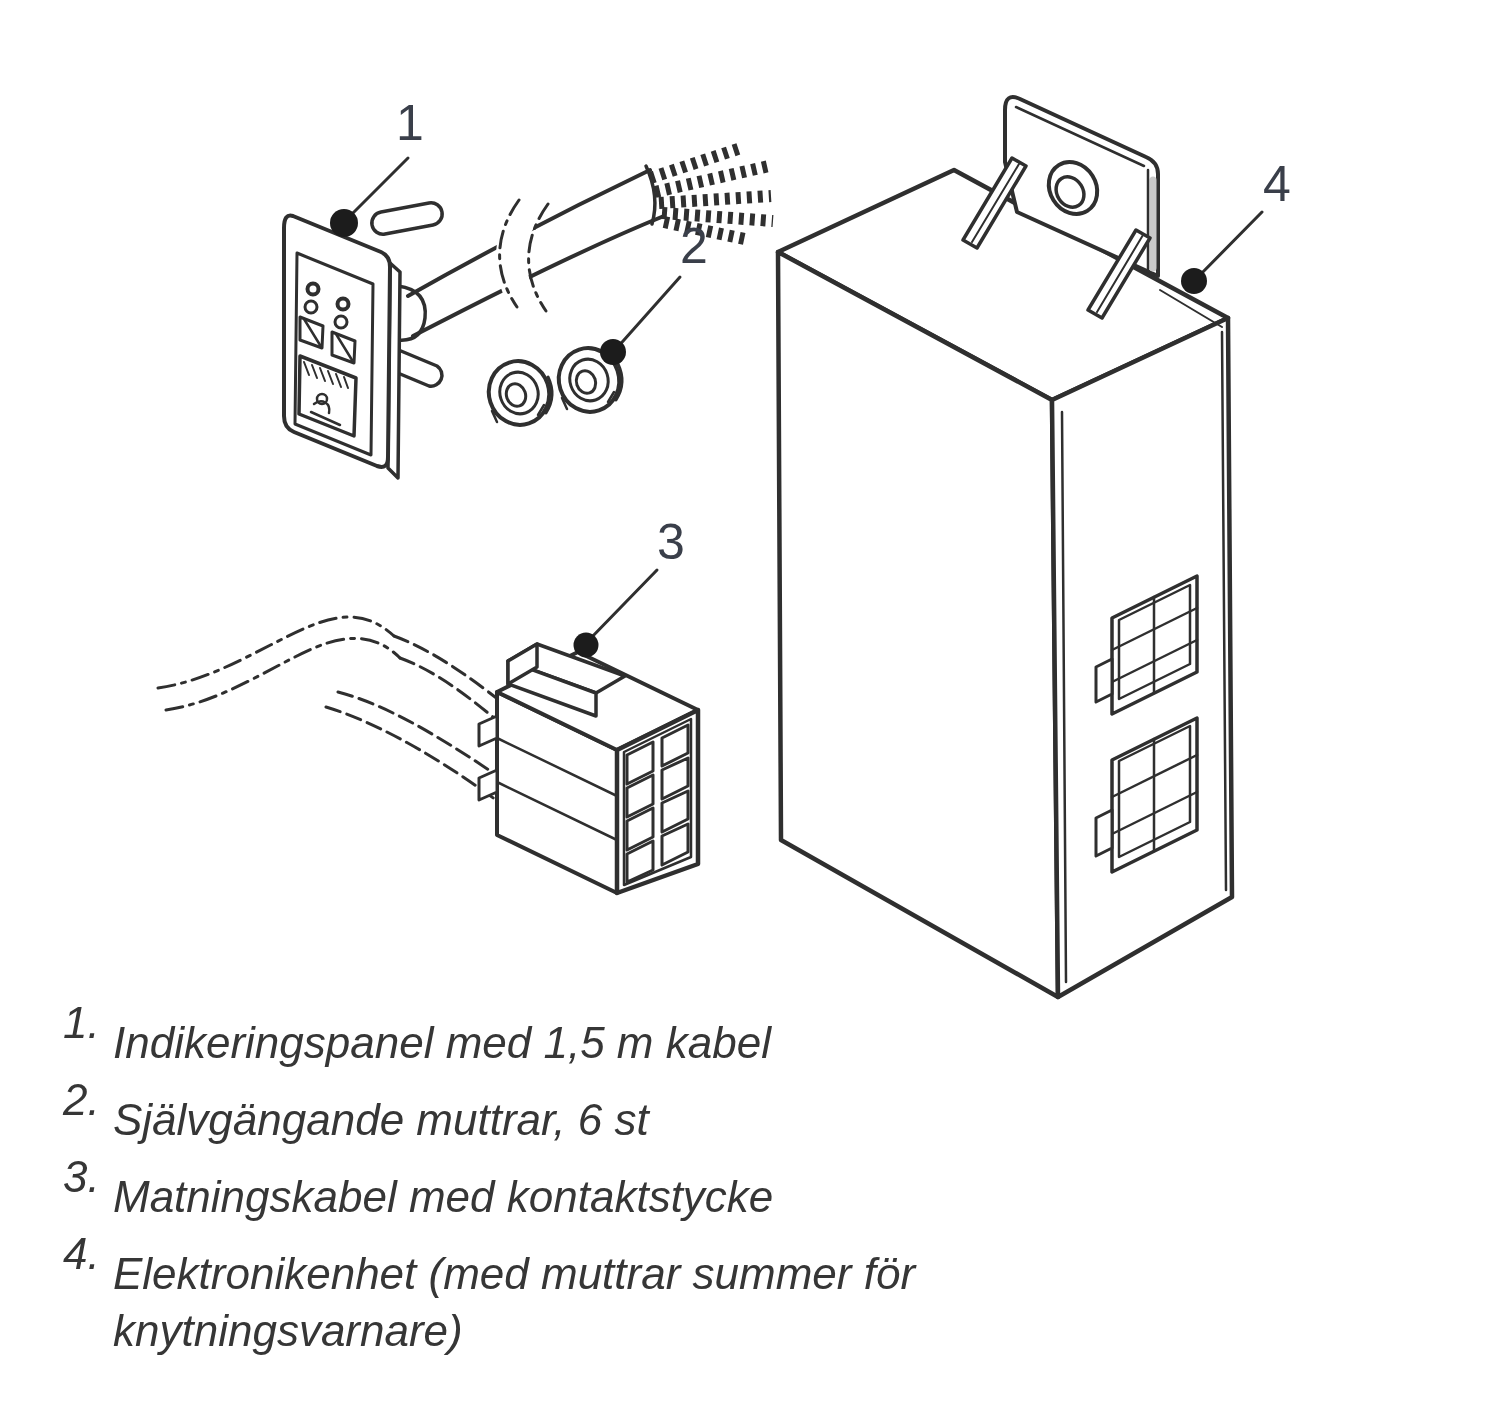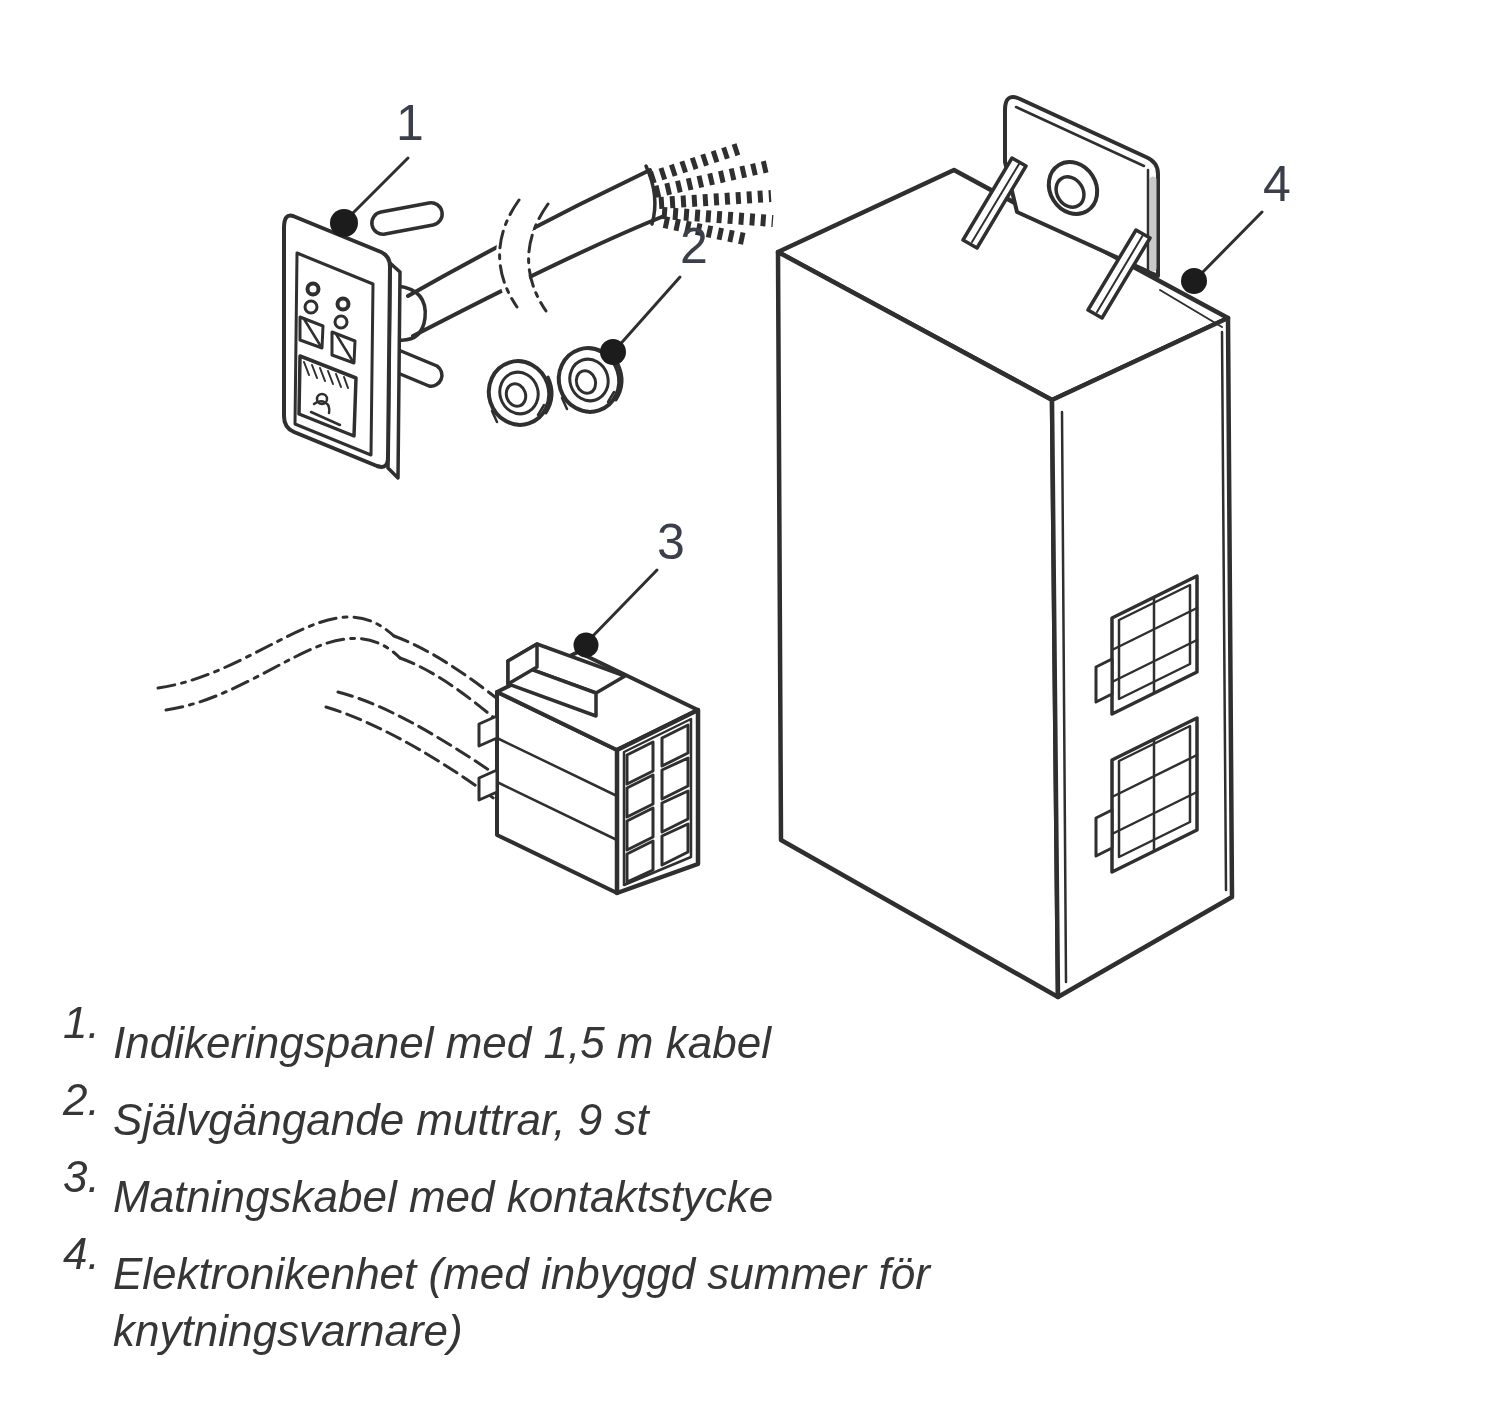--- a/index.html
+++ b/index.html
@@ -199,25 +199,25 @@
   </g>
 </svg>
 
   <div class="legend">
     <div class="li">
       <span class="num">1.</span>
       <span class="txt">Indikeringspanel med 1,5 m kabel</span>
     </div>
     <div class="li">
       <span class="num">2.</span>
-      <span class="txt">Självgängande muttrar, 9 st</span>
+      <span class="txt">Självgängande muttrar, 6 st</span>
     </div>
     <div class="li">
       <span class="num">3.</span>
       <span class="txt">Matningskabel med kontaktstycke</span>
     </div>
     <div class="li">
       <span class="num">4.</span>
-      <span class="txt">Elektronikenhet (med inbyggd summer för knytningsvarnare)</span>
+      <span class="txt">Elektronikenhet (med muttrar summer för knytningsvarnare)</span>
     </div>
   </div>
 
 </div>
 
 </body></html>

